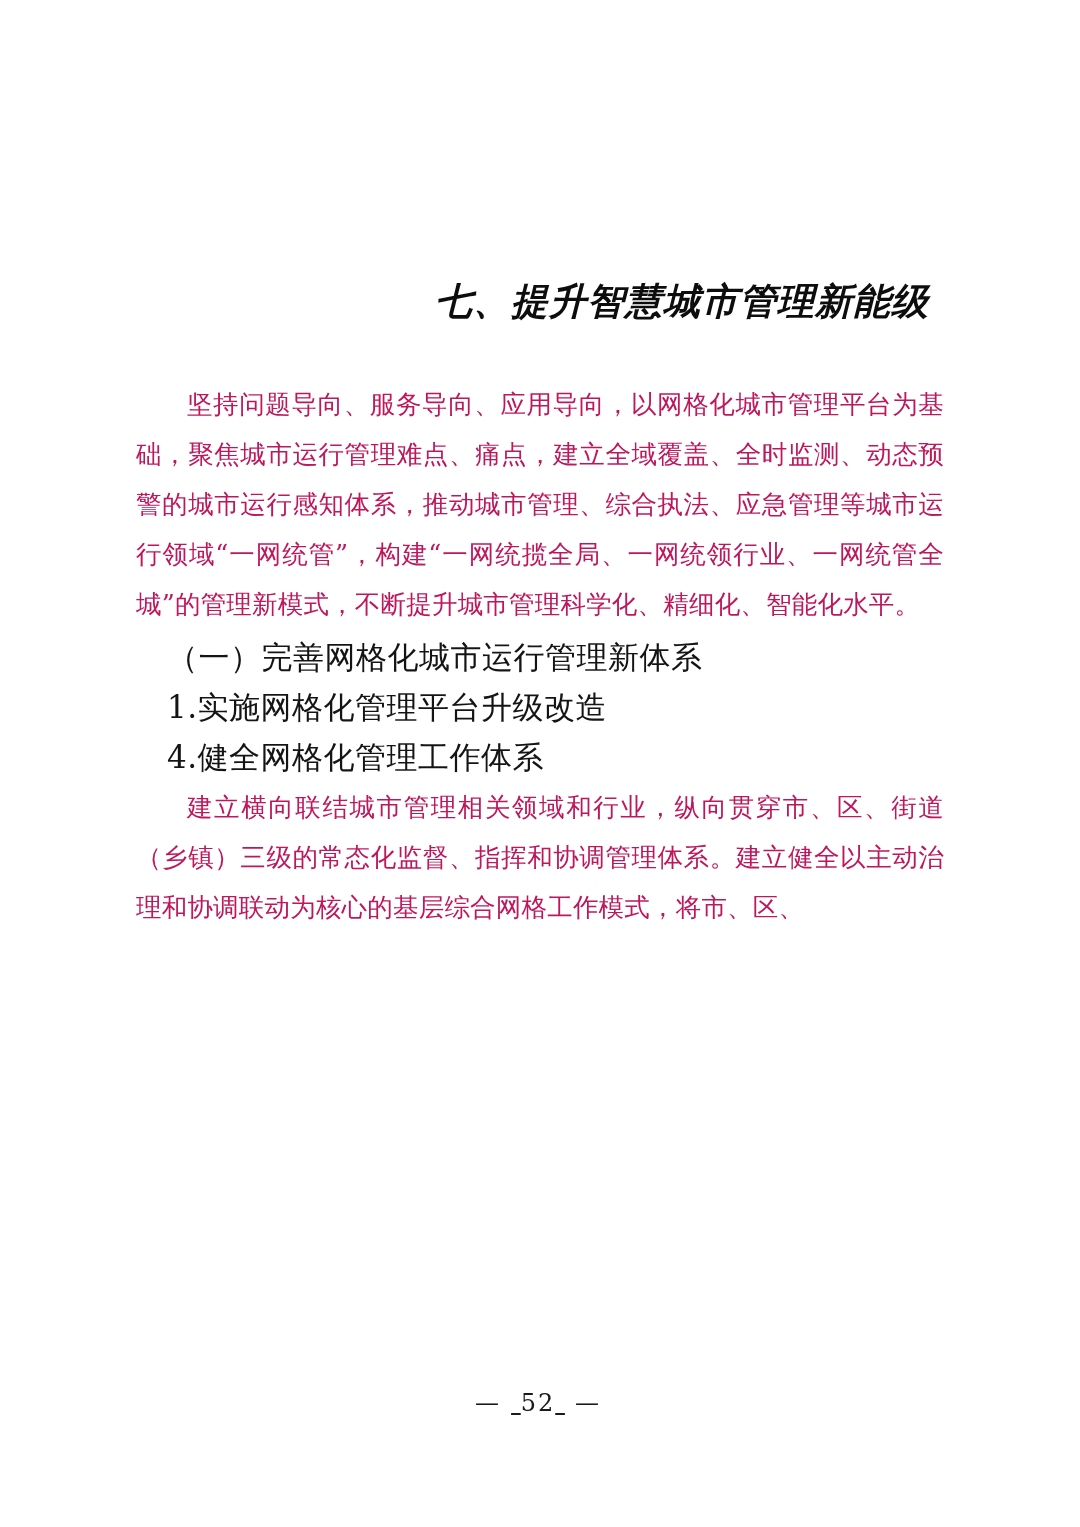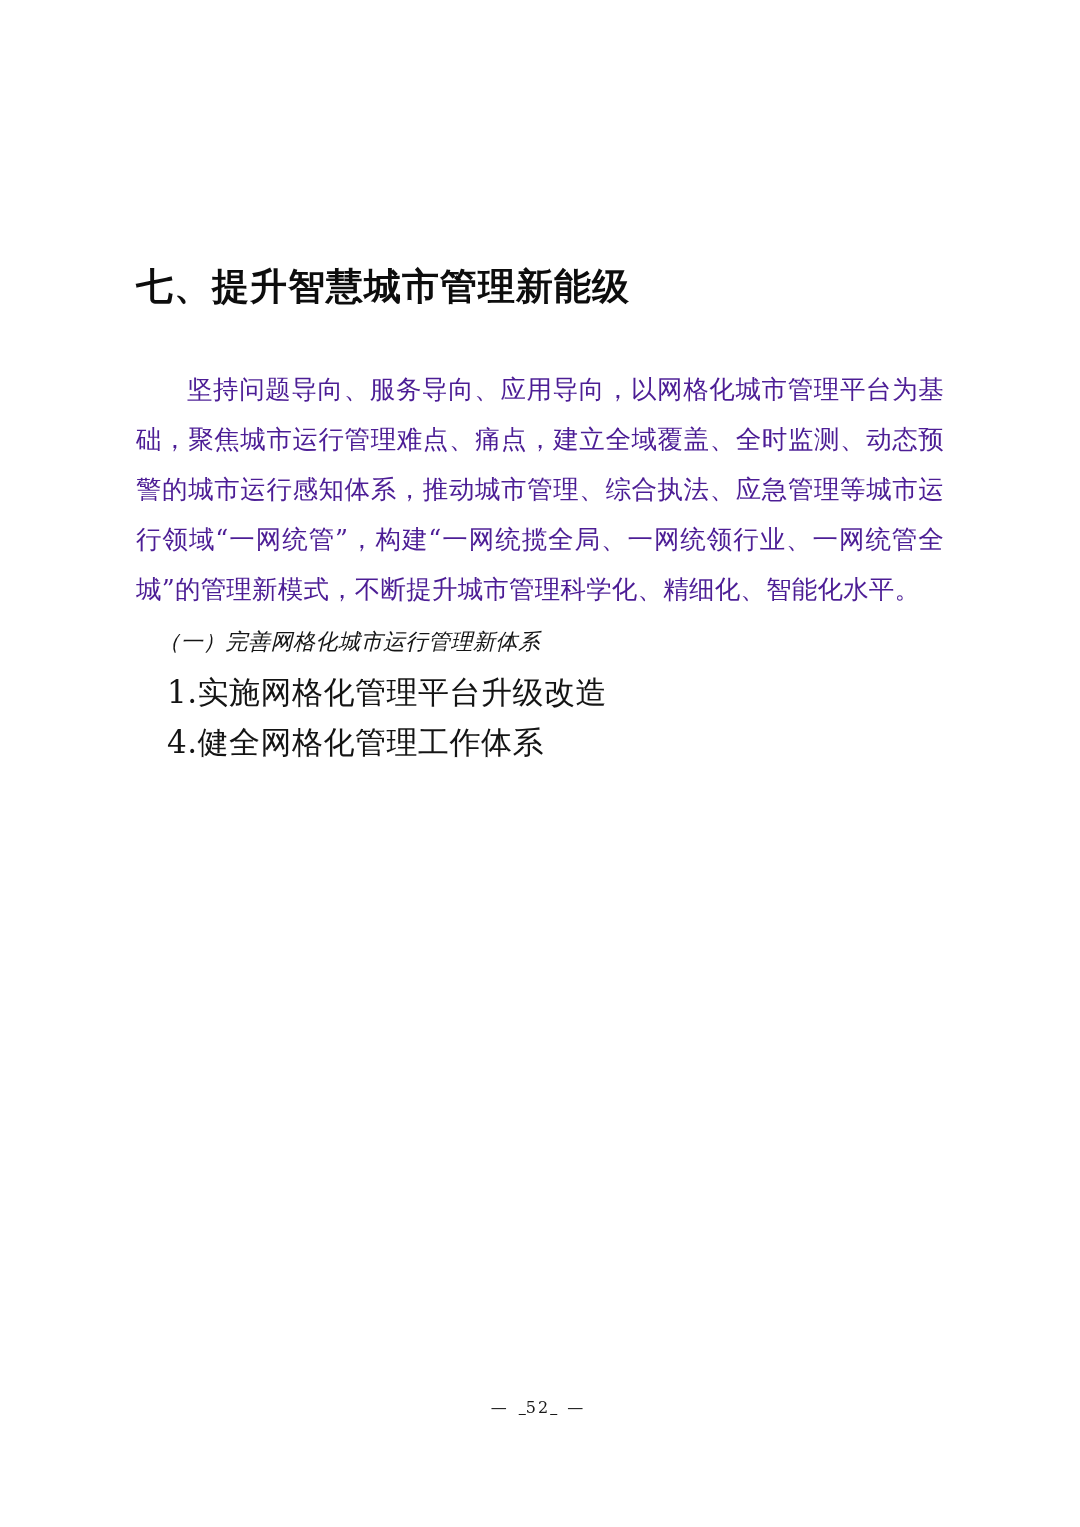--- a/index.html
+++ b/index.html
@@ -18,66 +18,66 @@
   .page {
     position: absolute;
     left: 0;
     top: 0;
     width: 1080px;
     height: 1527px;
     box-sizing: border-box;
     padding: 0 136px;
   }
   .doc-title {
-    margin: 0;
+    margin: 15px;
     padding-top: 262px;
-    text-align: left;
+    text-align: right;
     font-size: 37px;
     font-weight: bold;
     letter-spacing: 1px;
     font-family: "DejaVu Serif", "Liberation Serif", serif;
     color: #0d0d0d;
+    font-style: italic;
   }
   .body-block {
     margin-top: 52px;
   }
   p.para {
     margin: 0 0 3px 0;
     font-size: 25.5px;
     line-height: 50px;
     text-align: justify;
     text-justify: inter-ideograph;
     letter-spacing: 0.2px;
-    color: #4c1d95;
+    color: #be185d;
   }
   p.indent {
     text-indent: 2em;
   }
   p.heading-lvl1 {
     text-indent: 1em;
-    font-size: 22px;
+    font-size: 31px;
     line-height: 50px;
     margin: 0;
     letter-spacing: 0.5px;
-    font-style: italic;
   }
   p.heading-lvl2 {
     text-indent: 1em;
     font-size: 31px;
     line-height: 50px;
     margin: 0;
     letter-spacing: 0.5px;
   }
   .footer {
     position: absolute;
     left: 0;
     bottom: 110px;
     width: 1076px;
     text-align: center;
-    font-size: 16px;
+    font-size: 24px;
     color: #1a1a1a;
     letter-spacing: 2px;
     text-decoration: underline;
   }
   .footer .dash {
     display: inline-block;
     padding: 0 10px;
   }
   .footer .pagenum {
     display: inline-block;
@@ -94,20 +94,21 @@
 
     <p class="para indent">坚持问题导向、服务导向、应用导向，以网格化城市管理平台为基础，聚焦城市运行管理难点、痛点，建立全域覆盖、全时监测、动态预警的城市运行感知体系，推动城市管理、综合执法、应急管理等城市运行领域“一网统管”，构建“一网统揽全局、一网统领行业、一网统管全城”的管理新模式，不断提升城市管理科学化、精细化、智能化水平。</p>
 
     <p class="heading-lvl1">（一）完善网格化城市运行管理新体系</p>
 
     <p class="heading-lvl2">1.实施网格化管理平台升级改造</p>
 
 
     <p class="heading-lvl2">4.健全网格化管理工作体系</p>
 
+    <p class="para indent">建立横向联结城市管理相关领域和行业，纵向贯穿市、区、街道（乡镇）三级的常态化监督、指挥和协调管理体系。建立健全以主动治理和协调联动为核心的基层综合网格工作模式，将市、区、</p>
 
   </div>
 
   <div class="footer">
     <span class="dash">—</span>
     <span class="pagenum">52</span>
     <span class="dash">—</span>
   </div>
 
 </div>

